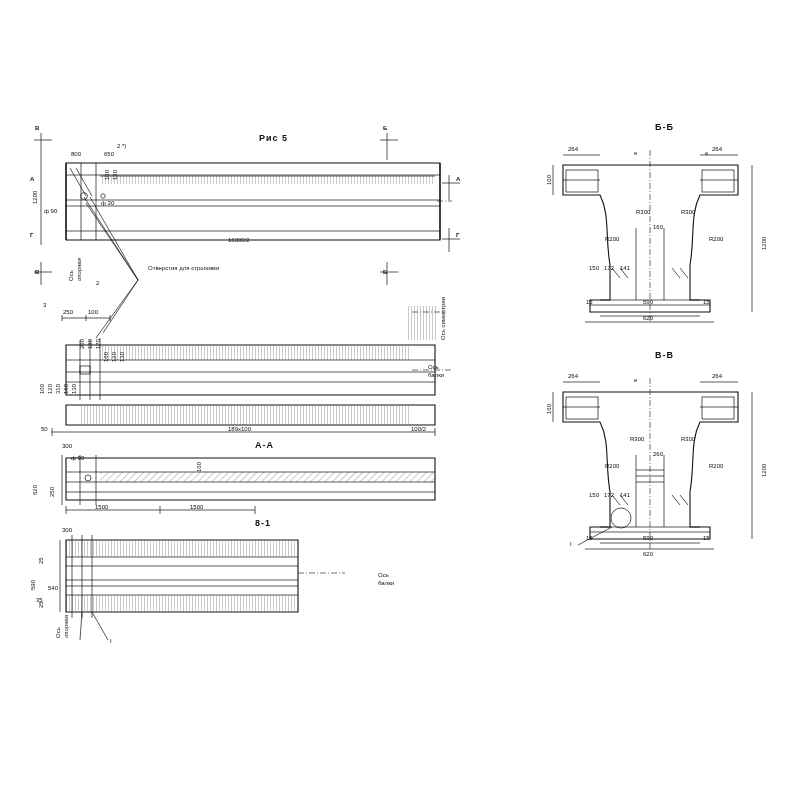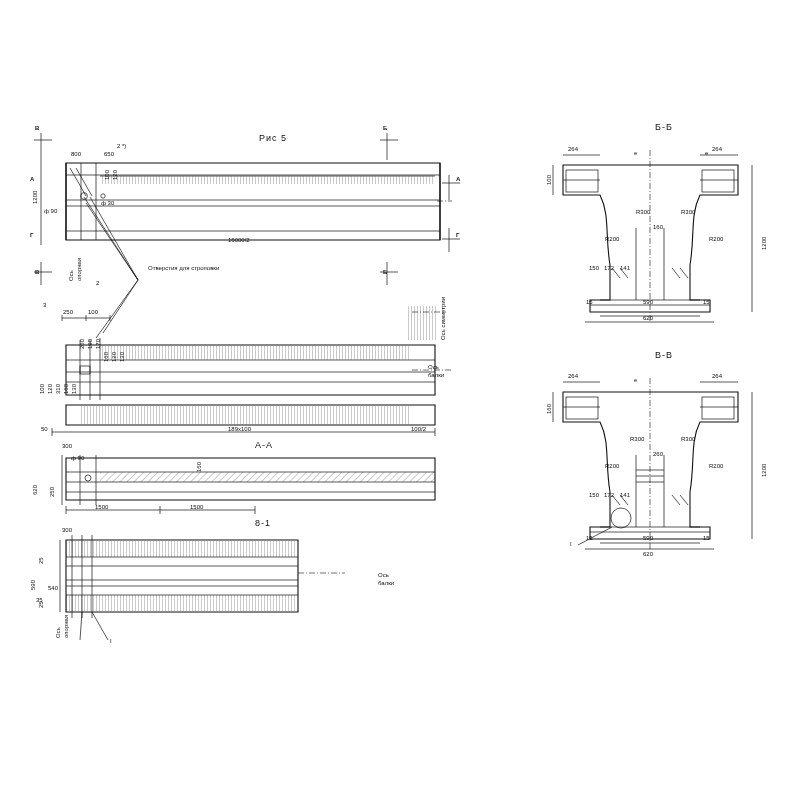--- a/index.html
+++ b/index.html
@@ -2,21 +2,21 @@
 <html><head>
 <meta charset="utf-8">
 <style>
   html,body{margin:0;padding:0;background:#ffffff;}
   body{width:800px;height:800px;position:relative;overflow:hidden;
        font-family:"Liberation Sans", sans-serif;color:#111;}
   #sheet{position:absolute;left:0;top:0;width:800px;height:800px;}
   .lbl{position:absolute;font-size:6px;line-height:1;white-space:nowrap;color:#111;}
   .lbl.v{transform-origin:0 0;transform:rotate(-90deg);}
   .lbl.b{font-weight:bold;}
-  .ttl{position:absolute;font-size:9px;letter-spacing:1px;white-space:nowrap;color:#111;}
+  .ttl{position:absolute;font-size:9px;letter-spacing:1px;white-space:nowrap;color:#111;font-weight:bold;}
   svg{position:absolute;left:0;top:0;}
   .ln{stroke:#111;fill:none;}
   .thin{stroke-width:0.7;}
   .med{stroke-width:1.1;}
   .dash{stroke-dasharray:6 2 1 2;stroke-width:0.6;}
   .hatch{stroke:#111;stroke-width:0.45;}
   .fillw{fill:#ffffff;}
 </style>
 </head>
 <body>

